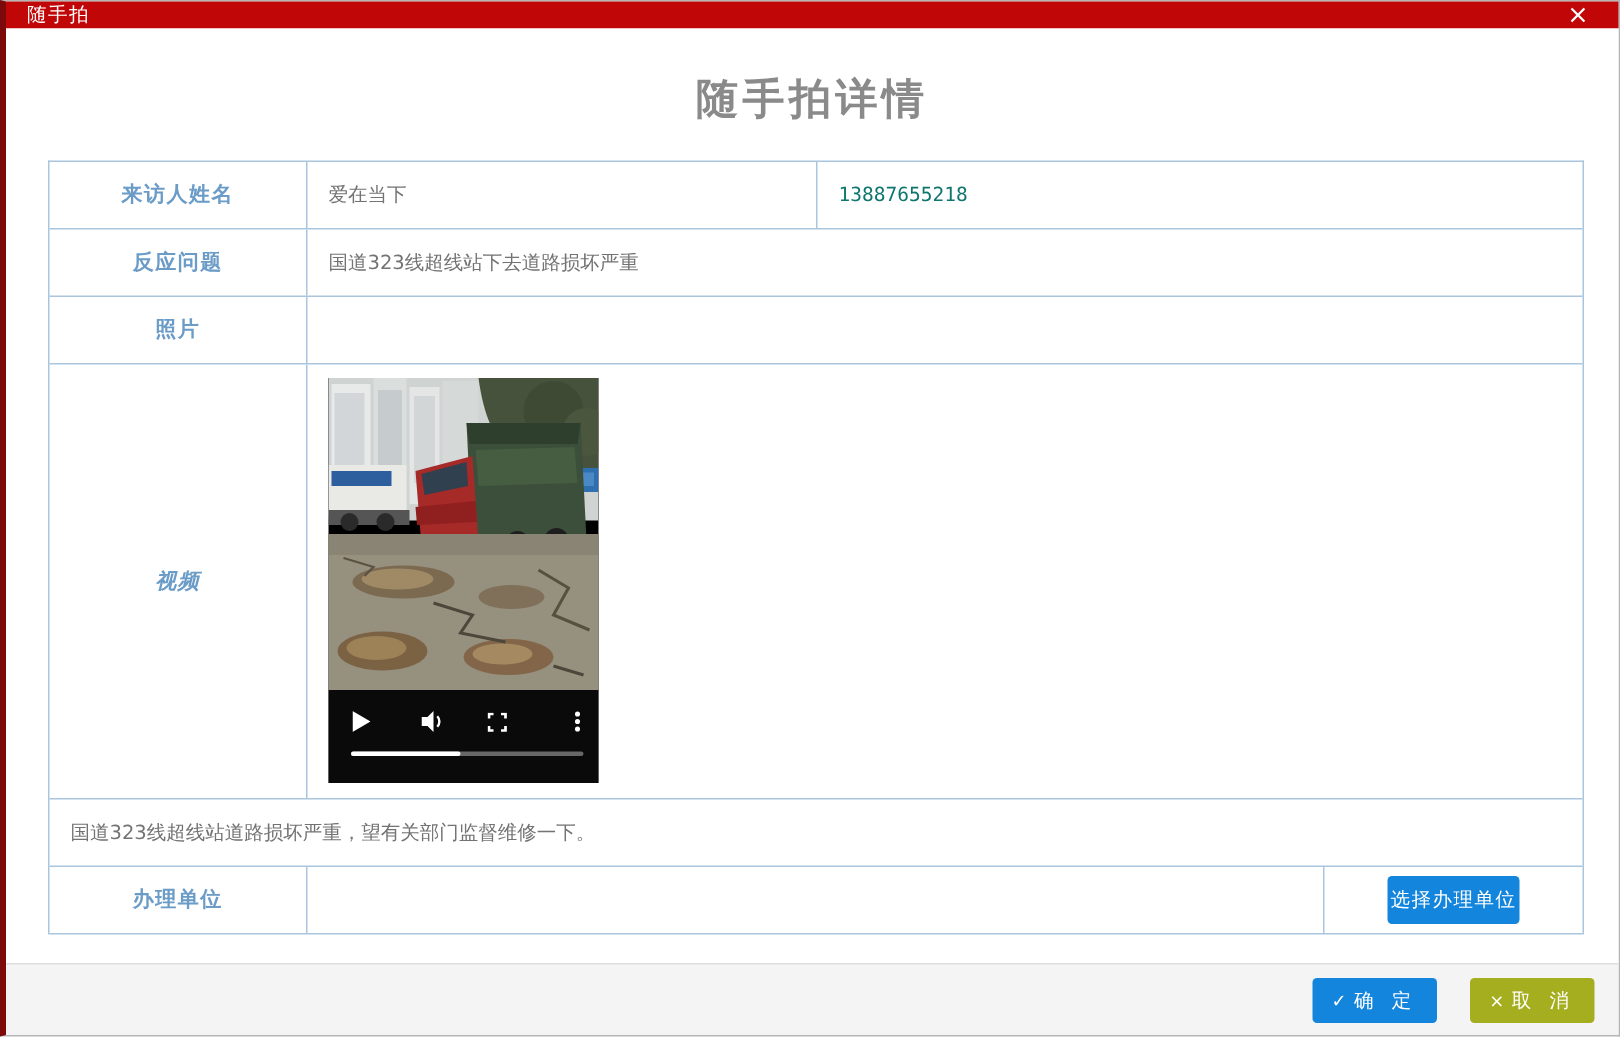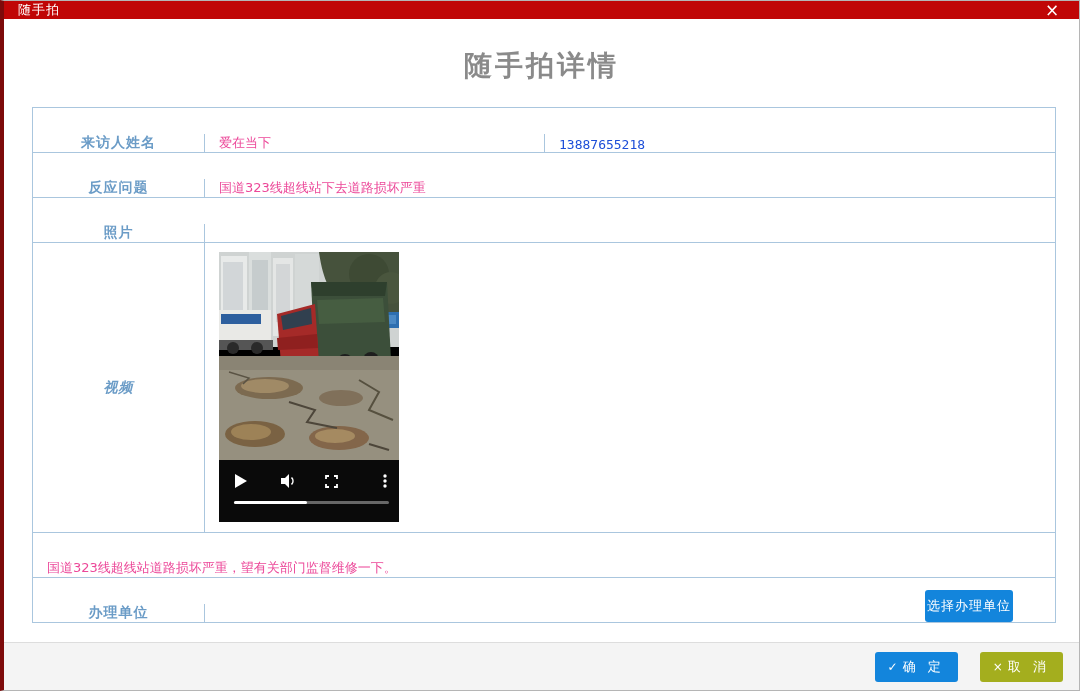--- a/index.html
+++ b/index.html
@@ -38,27 +38,27 @@
     font-size:13px;
   }
   .t-row { display:flex; border-bottom:1px solid #aac6de; }
   .cell { border-right:1px solid #aac6de; }
   .cell:last-child { border-right:none; }
   .cell-label {
     width:172px; flex:0 0 172px; display:flex; align-items:center; justify-content:center;
     color:#6b9cc7; font-weight:bold; font-size:14px; letter-spacing:1px;
   }
   .cell-value {
-    flex:1; display:flex; align-items:center; padding:0 14px; color:#ec4899;
-  }
-  .row-sm { height:45px;align-items:flex-end; }
+    flex:1; display:flex; align-items:center; padding:0 14px; color:#737373;
+  }
+  .row-sm { height:45px; }
   .row-video { height:290px; }
   .row-video .cell-label { align-items:center;font-style:italic; }
   .row-video .cell-value { align-items:flex-start; padding:9px 14px; }
-  .cell-value.mono { font-family:"DejaVu Sans Mono","Liberation Mono",monospace; color:#1d4ed8; }
+  .cell-value.mono { font-family:"DejaVu Sans Mono","Liberation Mono",monospace; color:#0f766e; }
   .cell-btn {
     width:172px; flex:0 0 172px; display:flex; align-items:center; justify-content:center;
   }
   .select-unit-btn {
     background:#1385dc; color:#fff; border:none; border-radius:3px;
     padding:7px 2px; font-size:13px; cursor:pointer; letter-spacing:1px;
     font-family:inherit;
   }
   
   .video-player {

